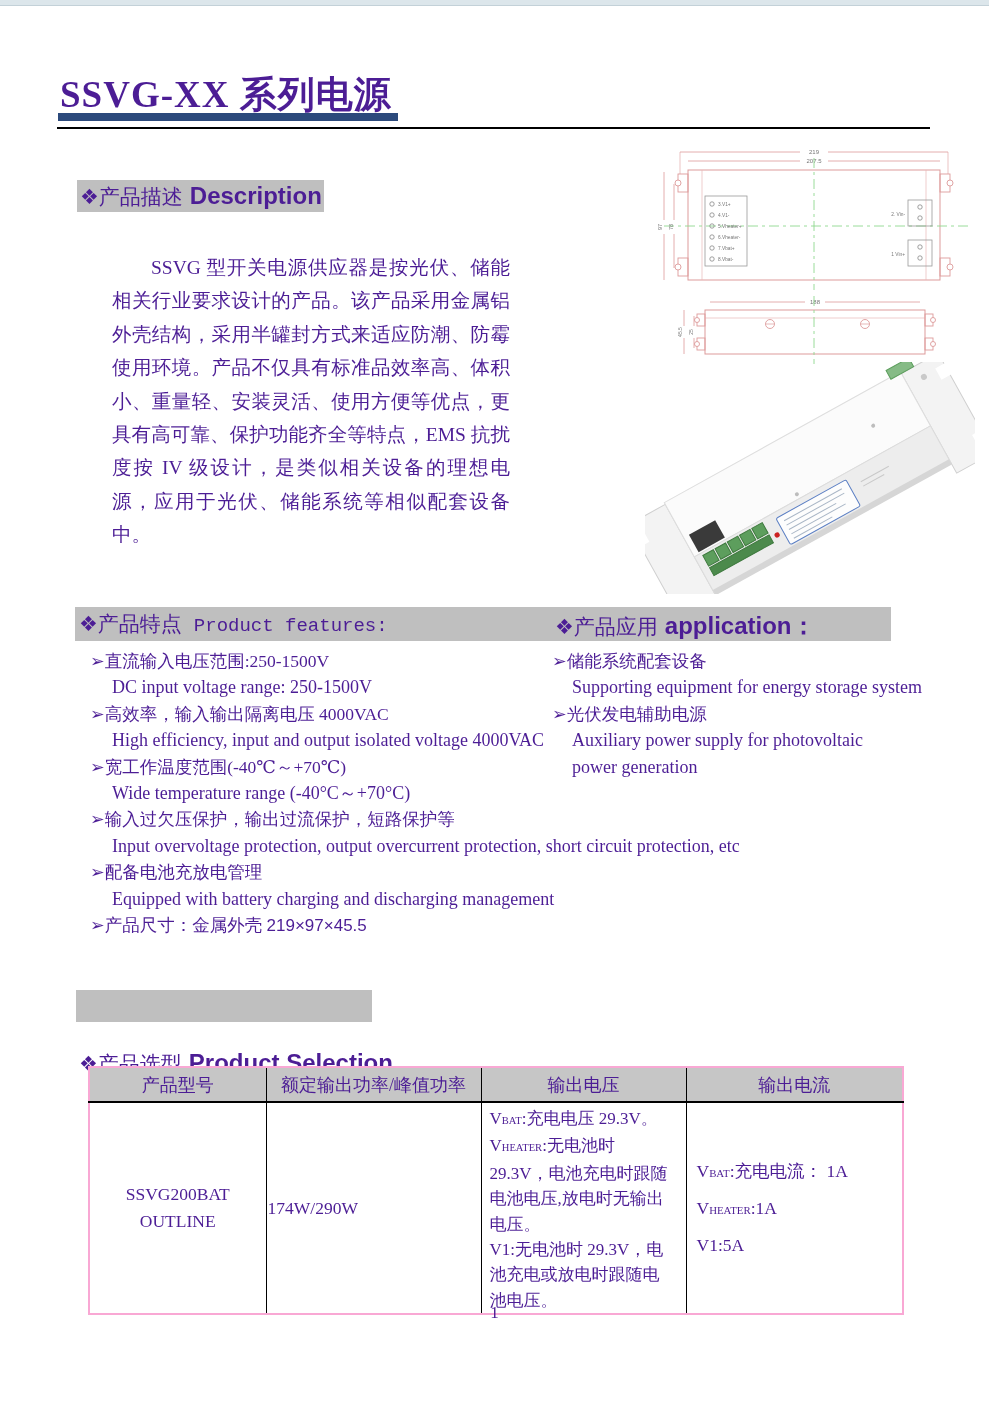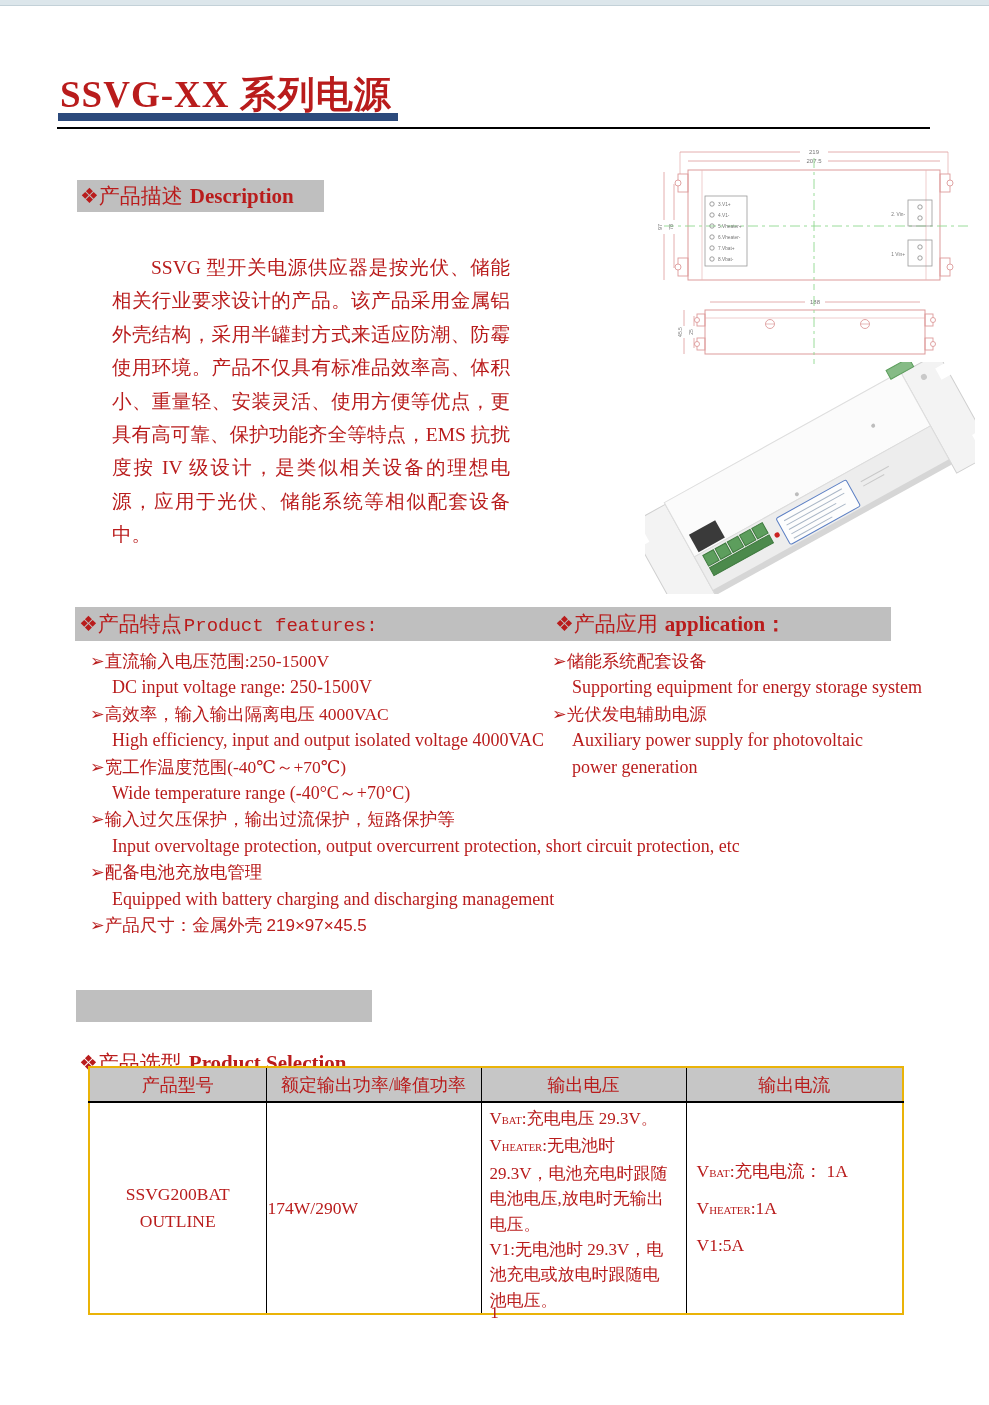--- a/index.html
+++ b/index.html
@@ -1,41 +1,41 @@
 <!DOCTYPE html>
 <html><head>
 <meta charset="utf-8">
 <style>
   html,body{margin:0;padding:0;background:#fff;}
   .page{position:relative;width:989px;height:1405px;background:#fff;overflow:hidden;
-        font-family:"Liberation Serif","DejaVu Serif",serif;color:#b91c1c;}
+        font-family:"Liberation Serif","DejaVu Serif",serif;color:#4c1d95;}
   .topbar{position:absolute;left:0;top:0;width:989px;height:5px;background:#dce6eb;border-bottom:1px solid #c3d1d8;}
   .title{position:absolute;left:60px;top:70px;font-size:37px;font-weight:bold;letter-spacing:1px;white-space:nowrap;}
   .title-underline{position:absolute;left:58px;top:113px;width:340px;height:8px;background:#2c4a7c;}
   .title-rule{position:absolute;left:57px;top:127px;width:873px;height:2px;background:#000;}
 
   .sec-band{position:absolute;background:#bfbfbf;}
   .sec-head{position:absolute;font-size:21px;white-space:nowrap;}
-  .sec-head .en{font-family:Liberation Serif, serif;font-weight:bold;font-size:21px;margin-left:7px;}
-  .sec-head .en-mono{font-family:"Liberation Mono","DejaVu Sans Mono",monospace;font-size:19px;margin-left:2px;}
+  .sec-head .en{font-family:Liberation Sans, sans-serif;font-weight:bold;font-size:24px;margin-left:7px;}
+  .sec-head .en-mono{font-family:"Liberation Mono","DejaVu Sans Mono",monospace;font-size:19px;margin-left:12px;}
 
   .desc-body{position:absolute;left:112px;top:239px;width:398px;font-size:19.5px;line-height:33.4px;
              text-align:justify;text-indent:39px;margin-top:12px;}
 
   .feat{position:absolute;left:90px;top:648px;width:720px;font-size:17.5px;}
   .feat .ln{height:26.4px;line-height:26.4px;white-space:nowrap;}
   .feat .en{padding-left:22px;font-size:18px;}
   .app{position:absolute;left:552px;top:648px;width:420px;font-size:17.5px;}
   .app .ln{height:26.4px;line-height:26.4px;white-space:nowrap;}
   .app .en{padding-left:20px;font-size:18px;}
   .sans{font-family:"Liberation Sans","DejaVu Sans",sans-serif;font-size:17px;}
   .sub{font-size:0.62em;}
 
   .tbl-wrap{position:absolute;left:88px;top:1066px;width:814px;}
-  table.sel{border-collapse:collapse;table-layout:fixed;width:814px;font-size:17.5px;border:2px solid #eab308;}
+  table.sel{border-collapse:collapse;table-layout:fixed;width:814px;font-size:17.5px;border:2px solid #f9a8d4;}
   table.sel th{background:#c6c6c6;font-weight:normal;border:1px solid #000;border-bottom:2px solid #000;
                height:31px;font-size:18px;}
   table.sel td{border:1px solid #000;height:200px;vertical-align:middle;}
   td.model{text-align:center;line-height:27px;}
   td.power{text-align:left;}
   td.voltage{vertical-align:top;padding:3px 4px 0 8px;line-height:25.4px;font-size:17px;}
   td.current{padding-left:10px;line-height:35px;}
 
   .pagenum{position:absolute;left:0;top:1303px;width:989px;text-align:center;font-size:17px;}
 

